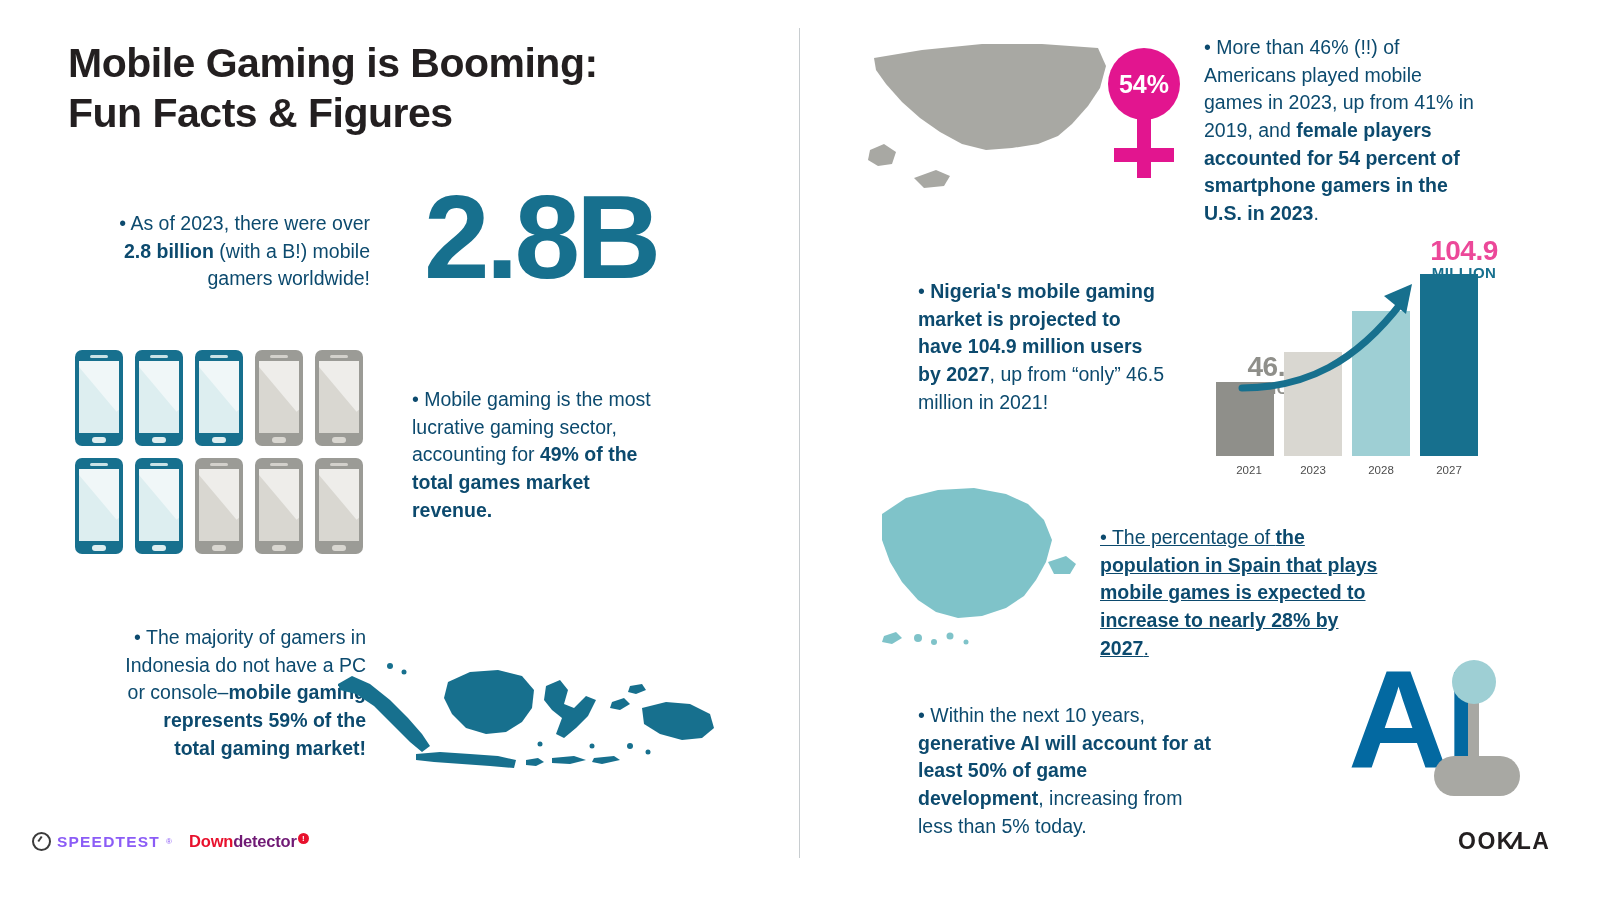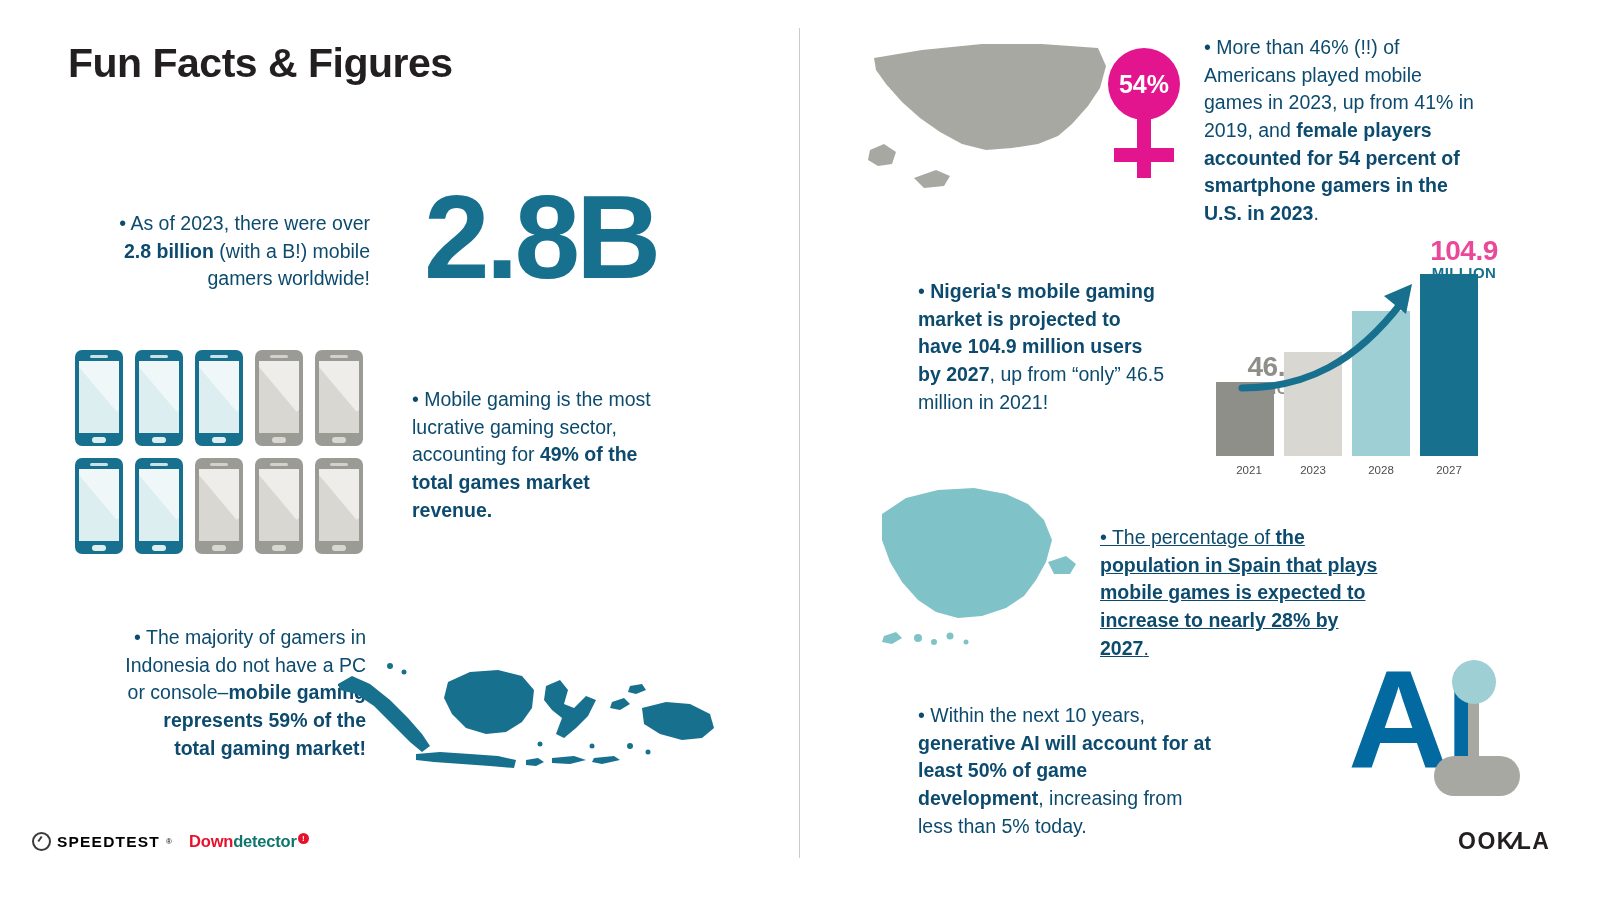--- a/index.html
+++ b/index.html
@@ -161,21 +161,21 @@
     align-items: center;
     gap: 16px;
   }
   .speedtest {
     display: flex;
     align-items: center;
     gap: 6px;
     font-size: 15.5px;
     letter-spacing: 1.2px;
     font-weight: bold;
-    color: #000000;
+    color: #8b5cf6;
   }
   .speedtest .gauge {
     width: 15px; height: 15px;
     border-radius: 50%;
     border: 2px solid #3b3b3b;
     position: relative;
   }
   .speedtest .gauge:after {
     content:"";
     position:absolute;
@@ -185,21 +185,21 @@
     transform: rotate(35deg);
   }
   .speedtest .tm { font-size: 8px; vertical-align: super; font-weight: normal;}
   .downdetector {
     font-size: 16.5px;
     font-weight: bold;
     color: #e8112d;
     position: relative;
     letter-spacing: -0.2px;
   }
-  .downdetector .grey { color: #0f766e; }
+  .downdetector .grey { color: #701a75; }
   .downdetector .dot {
     display:inline-block;
     width: 11px; height: 11px;
     border-radius: 50%;
     background:#e8112d;
     color:#fff;
     font-size:8px;
     line-height:11px;
     text-align:center;
     vertical-align: super;
@@ -402,20 +402,21 @@
   }
 </style>
 </head>
 <body>
 
 <div class="page">
 
   <div class="divider"></div>
 
   <div class="title">
+    <div>Mobile Gaming is Booming:</div>
     <div>Fun Facts &amp; Figures</div>
   </div>
 
   <div class="bigstat">2.8B</div>
 
   <div class="bullet b1">
     <span>• As of 2023, there were over </span><b>2.8 billion</b><span> (with a B!) mobile gamers worldwide!</span>
   </div>
 
   <div class="bullet b2">

